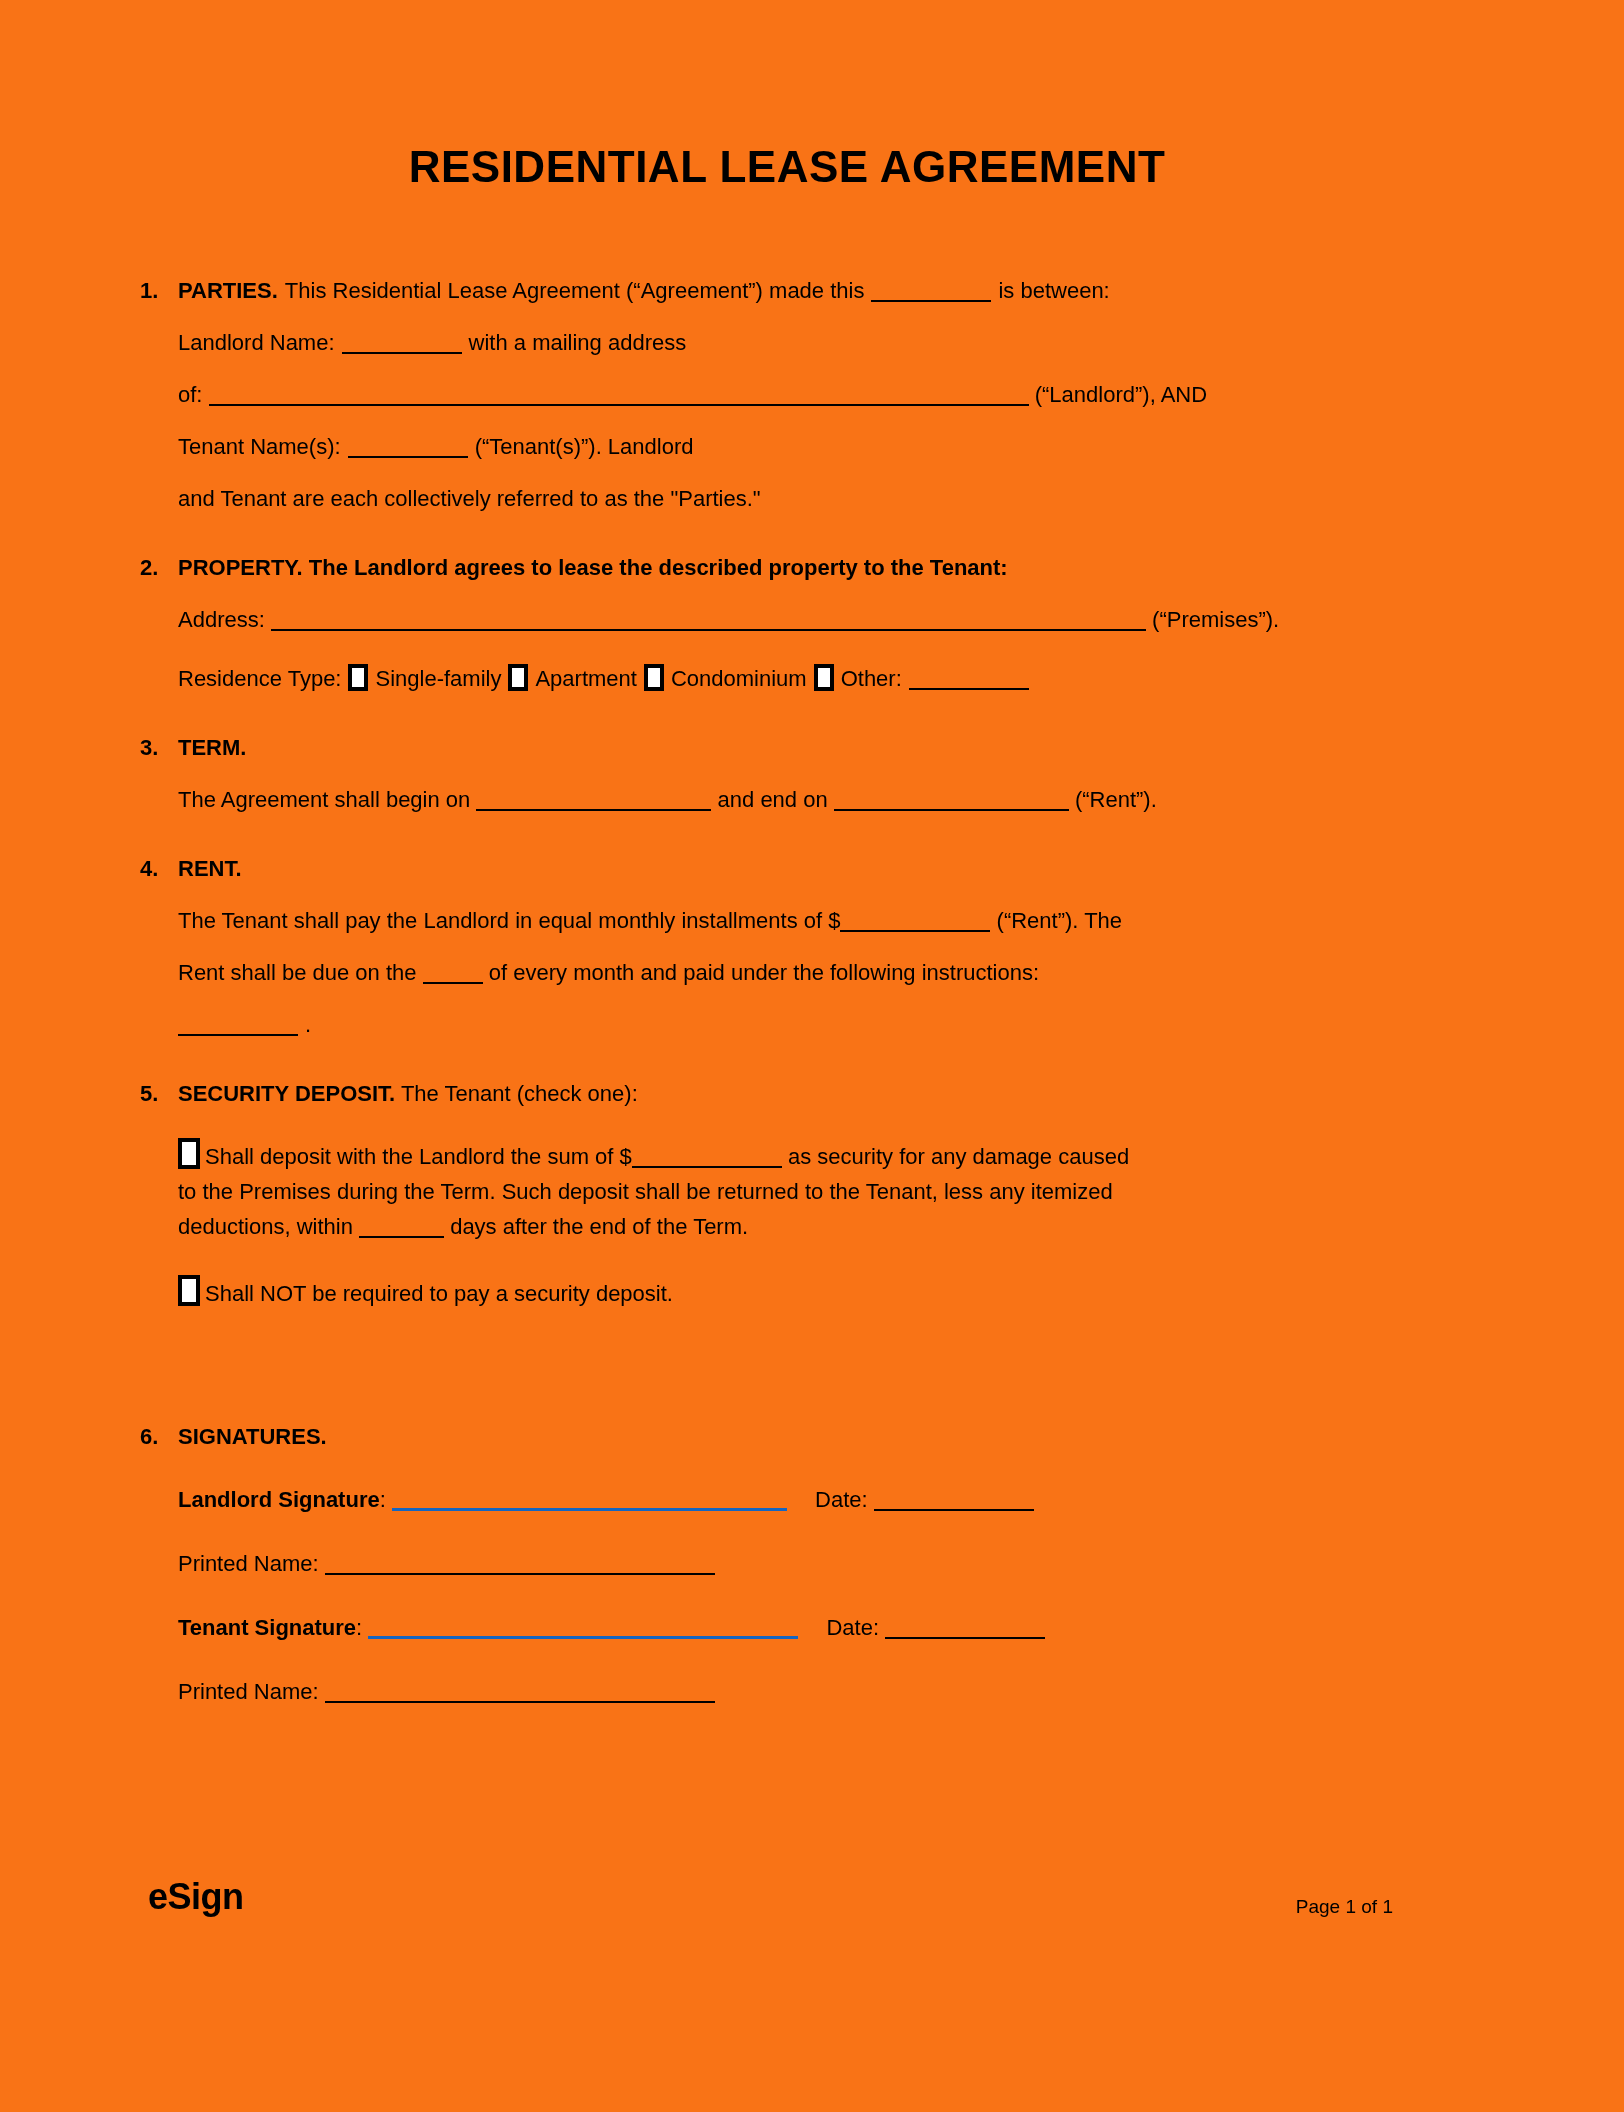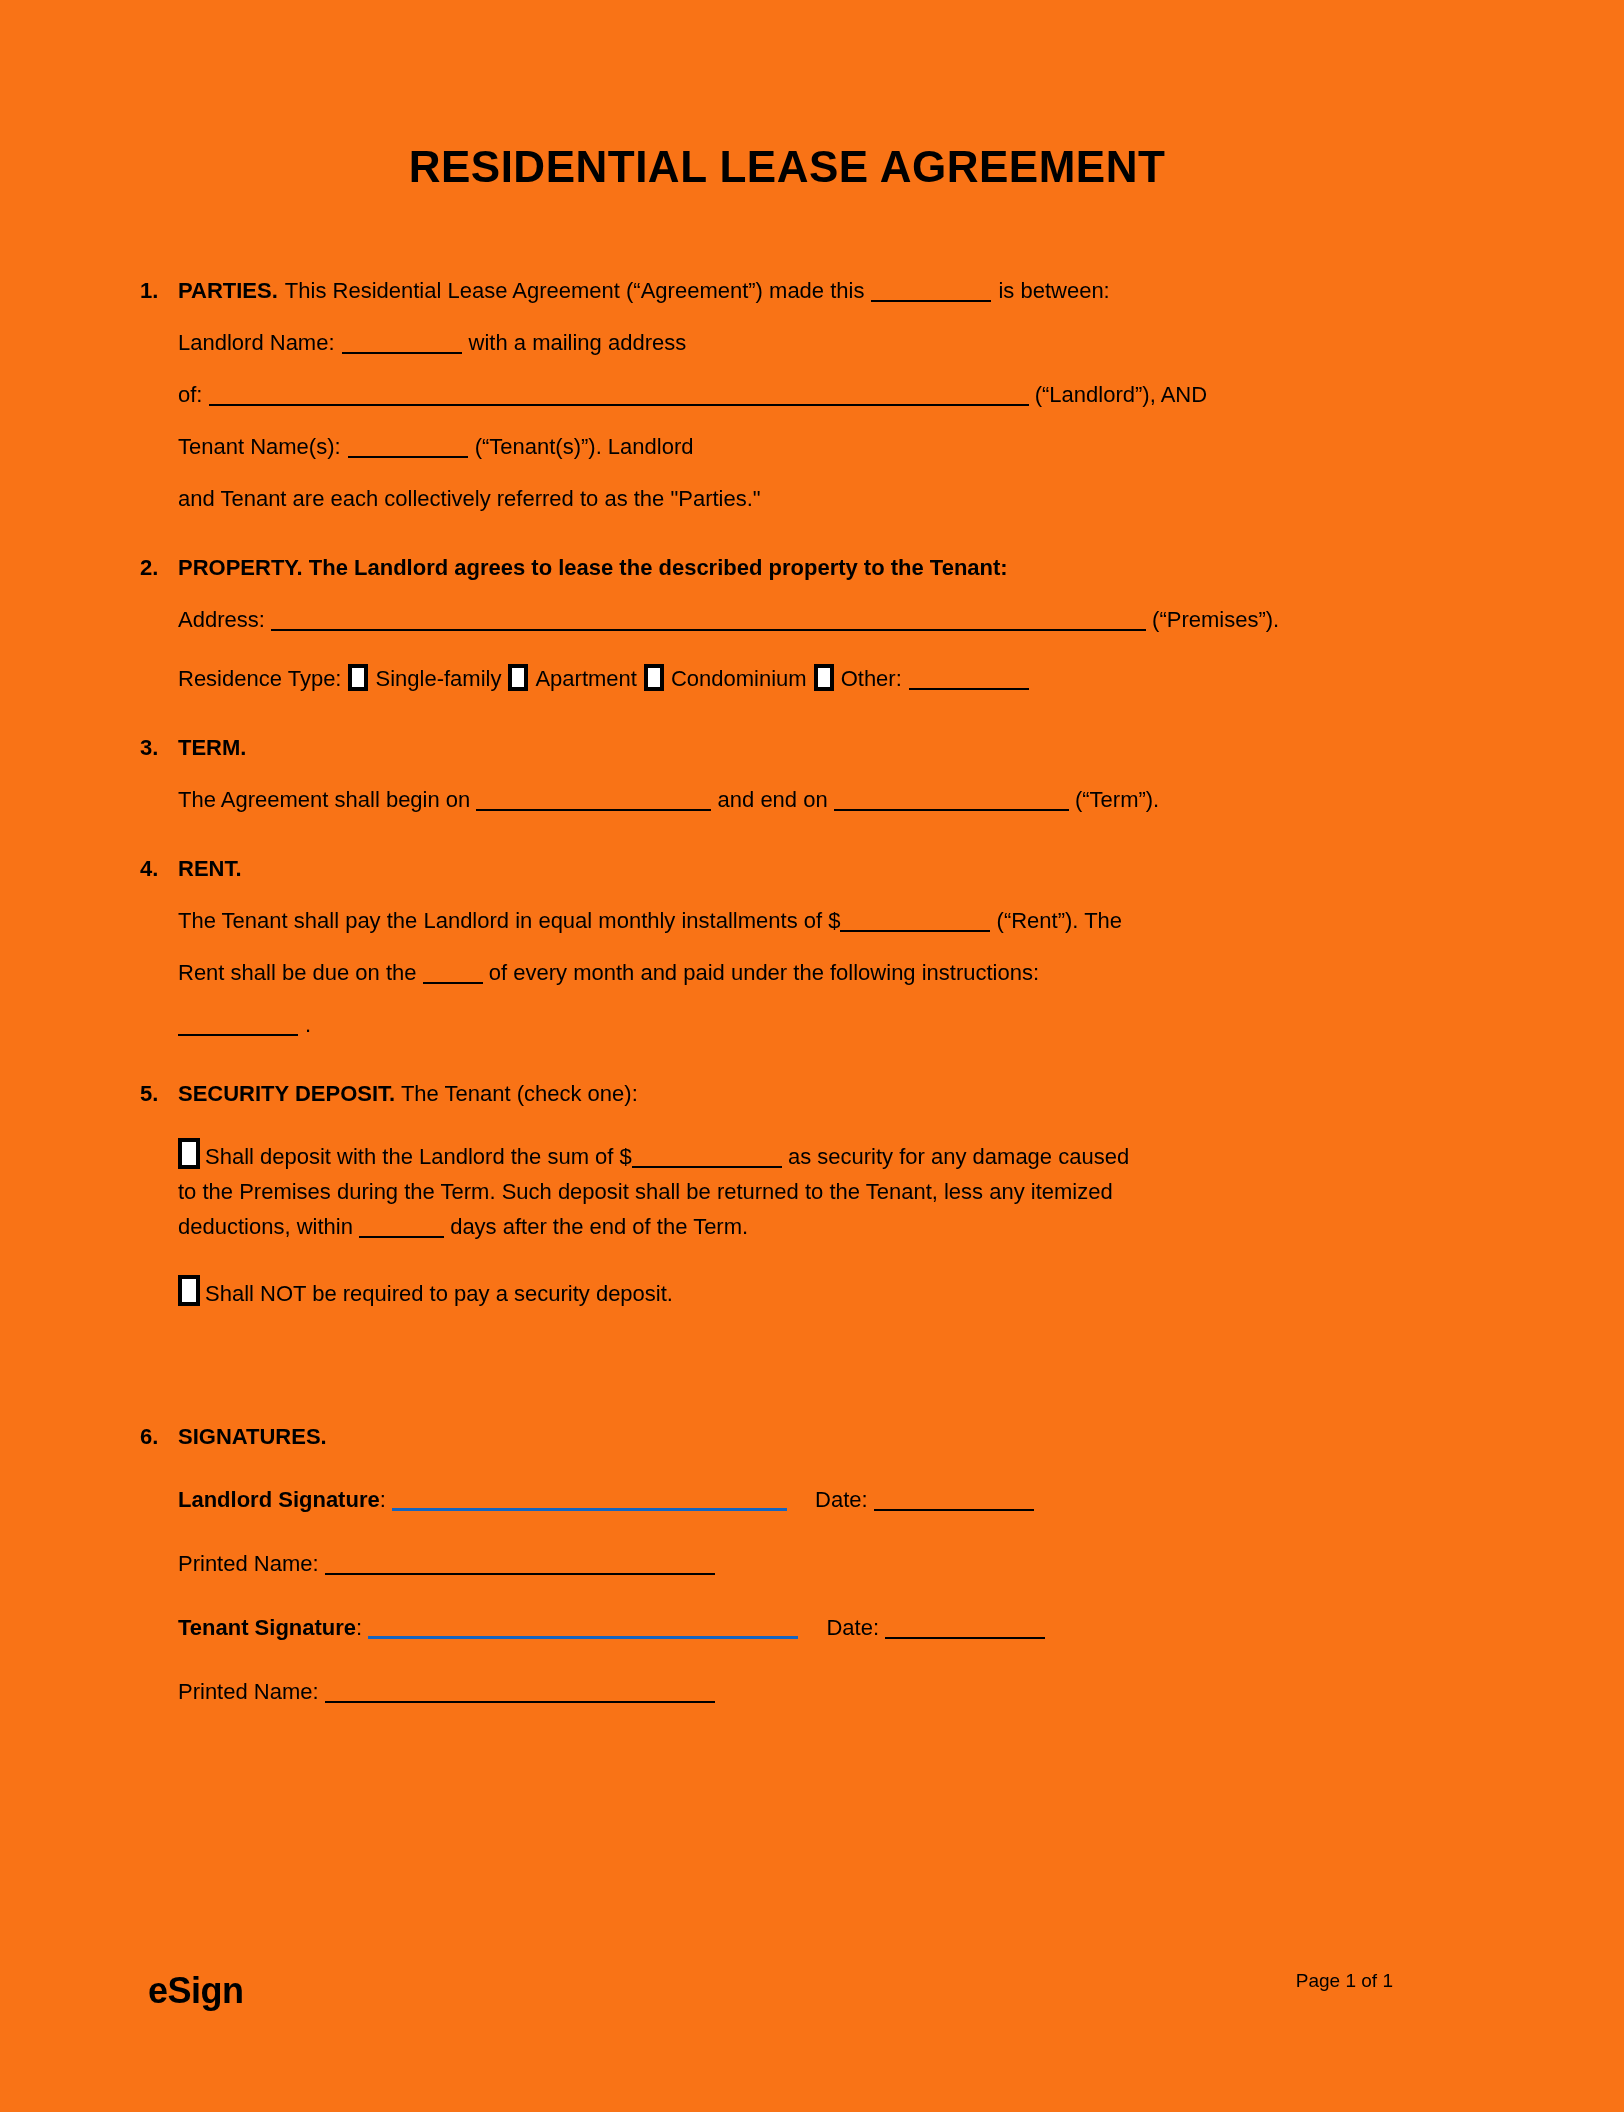--- a/index.html
+++ b/index.html
@@ -40,22 +40,22 @@
     transform:translateY(5px); background:#fff;
   }
   .cb-lg { width:22px; height:31px; margin-right:5px; }
   .tight { margin-bottom:9px; line-height:26px; white-space:nowrap; }
   .mt10 { margin-top:10px; }
   .mt30 { margin-top:30px; }
   .gap-l { margin-left:22px; }
   .sigrow { margin-bottom:39px; white-space:nowrap; }
   #sec-signatures { margin-top:118px; }
   .footer {
-    position:absolute; left:148px; top:1970px; width:1245px;
-    display:flex; justify-content:space-between; align-items:flex-start;
+    position:absolute; left:148px; top:1876px; width:1245px;
+    display:flex; justify-content:space-between; align-items:flex-end;
   }
   .brand { font-size:36px; font-weight:700; letter-spacing:-0.5px; }
   .pageno { font-size:19px; }
 </style>
 </head>
 <body>
 
 <div class="page">
 
   <h1 class="title">RESIDENTIAL LEASE AGREEMENT</h1>
@@ -116,21 +116,21 @@
   <section class="sec" id="sec-term">
     <span class="num">3.</span>
     <div class="il bold">
       <span>TERM.</span>
     </div>
     <div class="il">
       <span>The Agreement shall begin on</span>
       <span class="blank w235"></span>
       <span>and end on</span>
       <span class="blank w235"></span>
-      <span>(“Term”).</span>
+      <span>(“Rent”).</span>
     </div>
   </section>
 
   <section class="sec" id="sec-rent">
     <span class="num">4.</span>
     <div class="il bold">
       <span>RENT.</span>
     </div>
     <div class="il">
       <span>The Tenant shall pay the Landlord in equal monthly installments of $</span><span class="blank w150"></span>

